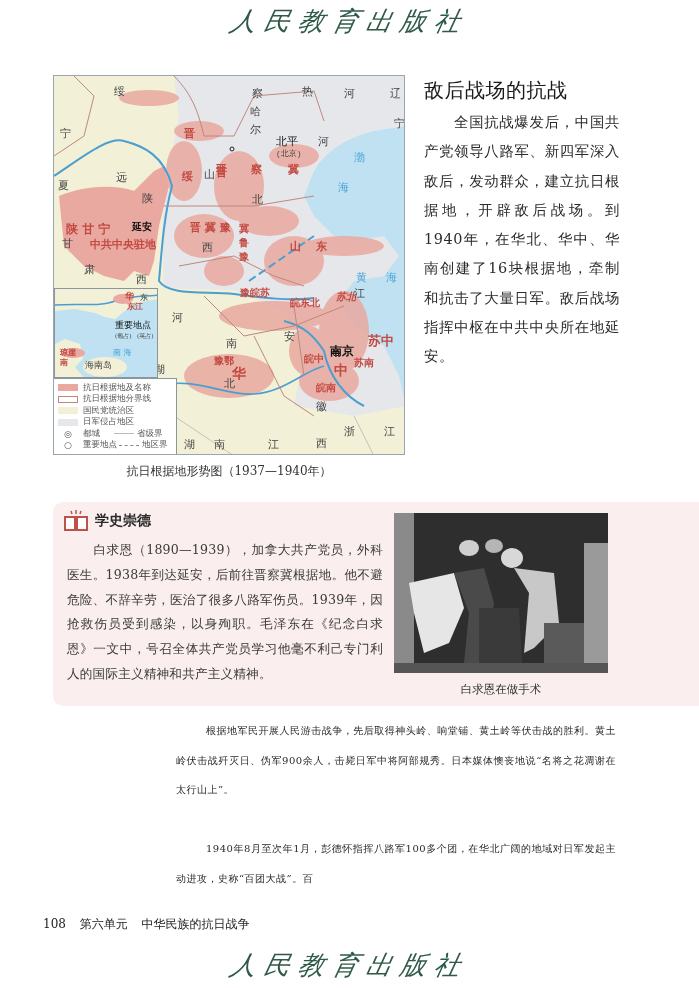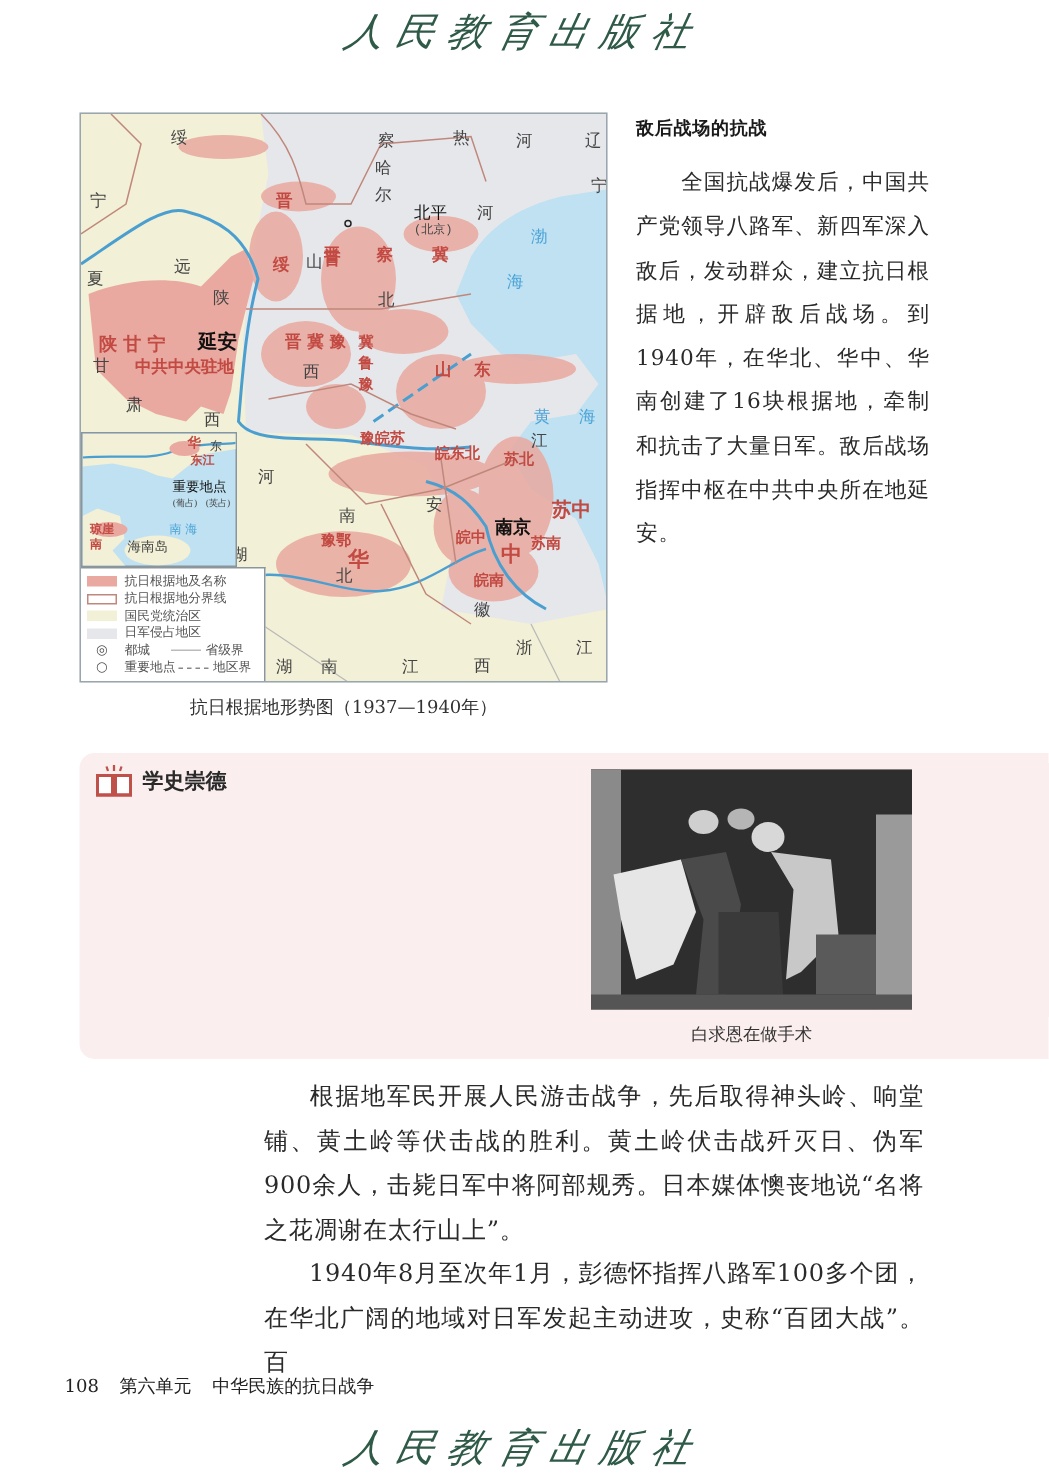--- a/index.html
+++ b/index.html
@@ -28,35 +28,35 @@
   .legend { position: absolute; left: 0; top: 302px; width: 123px; height: 78px; background: #ffffff; border-top: 1px solid #8b969c; border-right: 1px solid #8b969c; padding: 3px 4px; }
   .legend-row { display: flex; align-items: center; height: 11.5px; font-size: 8.5px; color: #555; font-family: "DejaVu Sans", sans-serif; white-space: nowrap; }
   .legend-swatch { width: 20px; height: 7px; margin-right: 5px; flex-shrink: 0; }
   .legend-sym { width: 20px; text-align: center; margin-right: 5px; font-size: 9px; }
   .legend-line { display: inline-block; width: 20px; height: 0; border-top: 1px solid #bbb; margin: 0 3px 0 14px; vertical-align: middle; }
   .legend-line.dash { border-top: 1px dashed #888; }
 
   .map-caption { position: absolute; left: 53px; top: 463px; width: 352px; text-align: center; font-size: 12px; color: #333; }
 
   
-  .section-heading { position: absolute; left: 424px; top: 77px; font-size: 12px; font-weight: bold; font-family: "DejaVu Sans", sans-serif; color: #1a1a1a; letter-spacing: 0.5px; }
+  .section-heading { position: absolute; left: 424px; top: 77px; font-size: 20px; font-weight: normal; font-family: "DejaVu Sans", sans-serif; color: #1a1a1a; letter-spacing: 0.5px; }
   .right-para { position: absolute; left: 424px; top: 108px; width: 196px; font-size: 14.4px; line-height: 29.3px; letter-spacing: 0.6px; color: #2a2a2a; text-align: justify; }
   .right-para .ind { display: inline-block; width: 30px; }
 
   
   .feature-box { position: absolute; left: 53px; top: 502px; width: 674px; height: 204px; background: #fbeeee; border-radius: 10px; }
   .feature-icon { position: absolute; left: 10px; top: 8px; width: 26px; height: 22px; }
   .feature-title { position: absolute; left: 42px; top: 10px; font-size: 14px; font-weight: bold; font-family: "DejaVu Sans", sans-serif; color: #2a2a2a; }
   .feature-text { position: absolute; left: 14px; top: 36px; width: 316px; font-size: 12.6px; line-height: 24.8px; color: #3a3a3a; text-align: justify; letter-spacing: 0.2px; }
   .feature-text .ind { display: inline-block; width: 26px; }
   .photo { position: absolute; left: 341px; top: 11px; width: 214px; height: 160px; background: #2b2b2b; overflow: hidden; }
   .photo-caption { position: absolute; left: 341px; top: 180px; width: 214px; text-align: center; font-size: 11.5px; color: #333; }
 
   
-  .body-para { position: absolute; left: 176px; width: 440px; font-size: 16px; line-height: 29.5px; letter-spacing: 0.5px; color: #2a2a2a; text-align: justify; }
+  .body-para { position: absolute; left: 176px; width: 440px; font-size: 10px; line-height: 29.5px; letter-spacing: 0.5px; color: #2a2a2a; text-align: justify; }
   .body-para .ind { display: inline-block; width: 30px; }
   .body-para.p1 { top: 716px; }
   .body-para.p2 { top: 834px; }
 
   .footer { position: absolute; left: 43px; top: 916px; font-size: 12px; color: #222; font-family: "DejaVu Serif", serif; }
   .footer span { margin-right: 10px; }
 </style>
 </head>
 <body>
 
@@ -118,21 +118,21 @@
 
   <span class="map-label" style="left:60px;top:10px;">绥</span>
   <span class="map-label" style="left:62px;top:96px;">远</span>
   <span class="map-label" style="left:6px;top:52px;">宁</span>
   <span class="map-label" style="left:4px;top:104px;">夏</span>
   <span class="map-label" style="left:8px;top:162px;">甘</span>
   <span class="map-label" style="left:30px;top:188px;">肃</span>
   <span class="map-label" style="left:88px;top:117px;">陕</span>
   <span class="map-label" style="left:82px;top:198px;">西</span>
   <span class="map-label base" style="left:12px;top:147px;font-size:12px;">陕 甘 宁</span>
-  <span class="map-label city" style="left:78px;top:146px;font-size:13px;">延安</span>
+  <span class="map-label city" style="left:78px;top:146px;font-size:10px;">延安</span>
   <span class="map-label base" style="left:36px;top:163px;font-size:11px;">中共中央驻地</span>
 
   <span class="map-label base" style="left:130px;top:52px;">晋</span>
   <span class="map-label base" style="left:128px;top:95px;">绥</span>
   <span class="map-label" style="left:150px;top:93px;">山</span>
   <span class="map-label base" style="left:162px;top:91px;">晋</span>
 
   <span class="map-label" style="left:248px;top:10px;">热</span>
   <span class="map-label" style="left:290px;top:12px;">河</span>
   <span class="map-label" style="left:336px;top:12px;">辽</span>
@@ -158,21 +158,21 @@
   <span class="map-label base" style="left:185px;top:176px;font-size:10px;">豫</span>
   <span class="map-label base" style="left:236px;top:165px;">山</span>
   <span class="map-label base" style="left:262px;top:165px;">东</span>
   <span class="map-label sea" style="left:302px;top:196px;">黄</span>
   <span class="map-label sea" style="left:332px;top:196px;">海</span>
 
   <span class="map-label base" style="left:186px;top:212px;font-size:10px;">豫皖苏</span>
   <span class="map-label" style="left:118px;top:236px;">河</span>
   <span class="map-label" style="left:172px;top:262px;">南</span>
   <span class="map-label base" style="left:236px;top:222px;font-size:10px;">皖东北</span>
-  <span class="map-label base" style="left:282px;top:226px;font-size:10px;">苏北</span>
+  <span class="map-label base" style="left:282px;top:216px;font-size:10px;font-style:italic;">苏北</span>
   <span class="map-label" style="left:300px;top:212px;">江</span>
   <span class="map-label city" style="left:276px;top:269px;">南京</span>
   <span class="map-label base" style="left:314px;top:258px;font-size:13px;">苏中</span>
   <span class="map-label base" style="left:300px;top:282px;font-size:10px;">苏南</span>
   <span class="map-label base" style="left:280px;top:287px;font-size:14px;">中</span>
   <span class="map-label base" style="left:250px;top:278px;font-size:10px;">皖中</span>
   <span class="map-label base" style="left:262px;top:307px;font-size:10px;">皖南</span>
   <span class="map-label" style="left:230px;top:255px;">安</span>
   <span class="map-label" style="left:262px;top:325px;">徽</span>
   <span class="map-label" style="left:290px;top:350px;">浙</span>
@@ -248,20 +248,21 @@
   <svg class="feature-icon" viewBox="0 0 26 22">
     <g stroke="#c0504a" stroke-width="1.5" fill="none">
       <line x1="8" y1="1" x2="9" y2="4"></line>
       <line x1="13" y1="0" x2="13" y2="4"></line>
       <line x1="18" y1="1" x2="17" y2="4"></line>
     </g>
     <path d="M2,7 L12,7 L12,20 L2,20 Z M14,7 L24,7 L24,20 L14,20 Z" fill="#fff" stroke="#c0504a" stroke-width="2"></path>
     <rect x="1" y="19" width="24" height="2" fill="#c0504a"></rect>
   </svg>
   <div class="feature-title">学史崇德</div>
+  <div class="feature-text"><span class="ind"></span><span>白求恩（1890—1939），加拿大共产党员，外科医生。1938年到达延安，后前往晋察冀根据地。他不避危险、不辞辛劳，医治了很多八路军伤员。1939年，因抢救伤员受到感染，以身殉职。毛泽东在《纪念白求恩》一文中，号召全体共产党员学习他毫不利己专门利人的国际主义精神和共产主义精神。</span></div>
 
   <div class="photo">
     <svg width="214" height="160" viewBox="0 0 214 160">
       <rect width="214" height="160" fill="#2e2e2e"></rect>
       <rect x="0" y="0" width="20" height="160" fill="#8a8a8a"></rect>
       <rect x="190" y="30" width="24" height="130" fill="#9a9a9a"></rect>
       <ellipse cx="75" cy="35" rx="10" ry="8" fill="#cfcfcf"></ellipse>
       <ellipse cx="100" cy="33" rx="9" ry="7" fill="#b5b5b5"></ellipse>
       <ellipse cx="118" cy="45" rx="11" ry="10" fill="#d8d8d8"></ellipse>
       <path d="M120,55 L160,60 L165,110 L140,135 L130,140 L135,80 Z" fill="#c8c8c8"></path>

